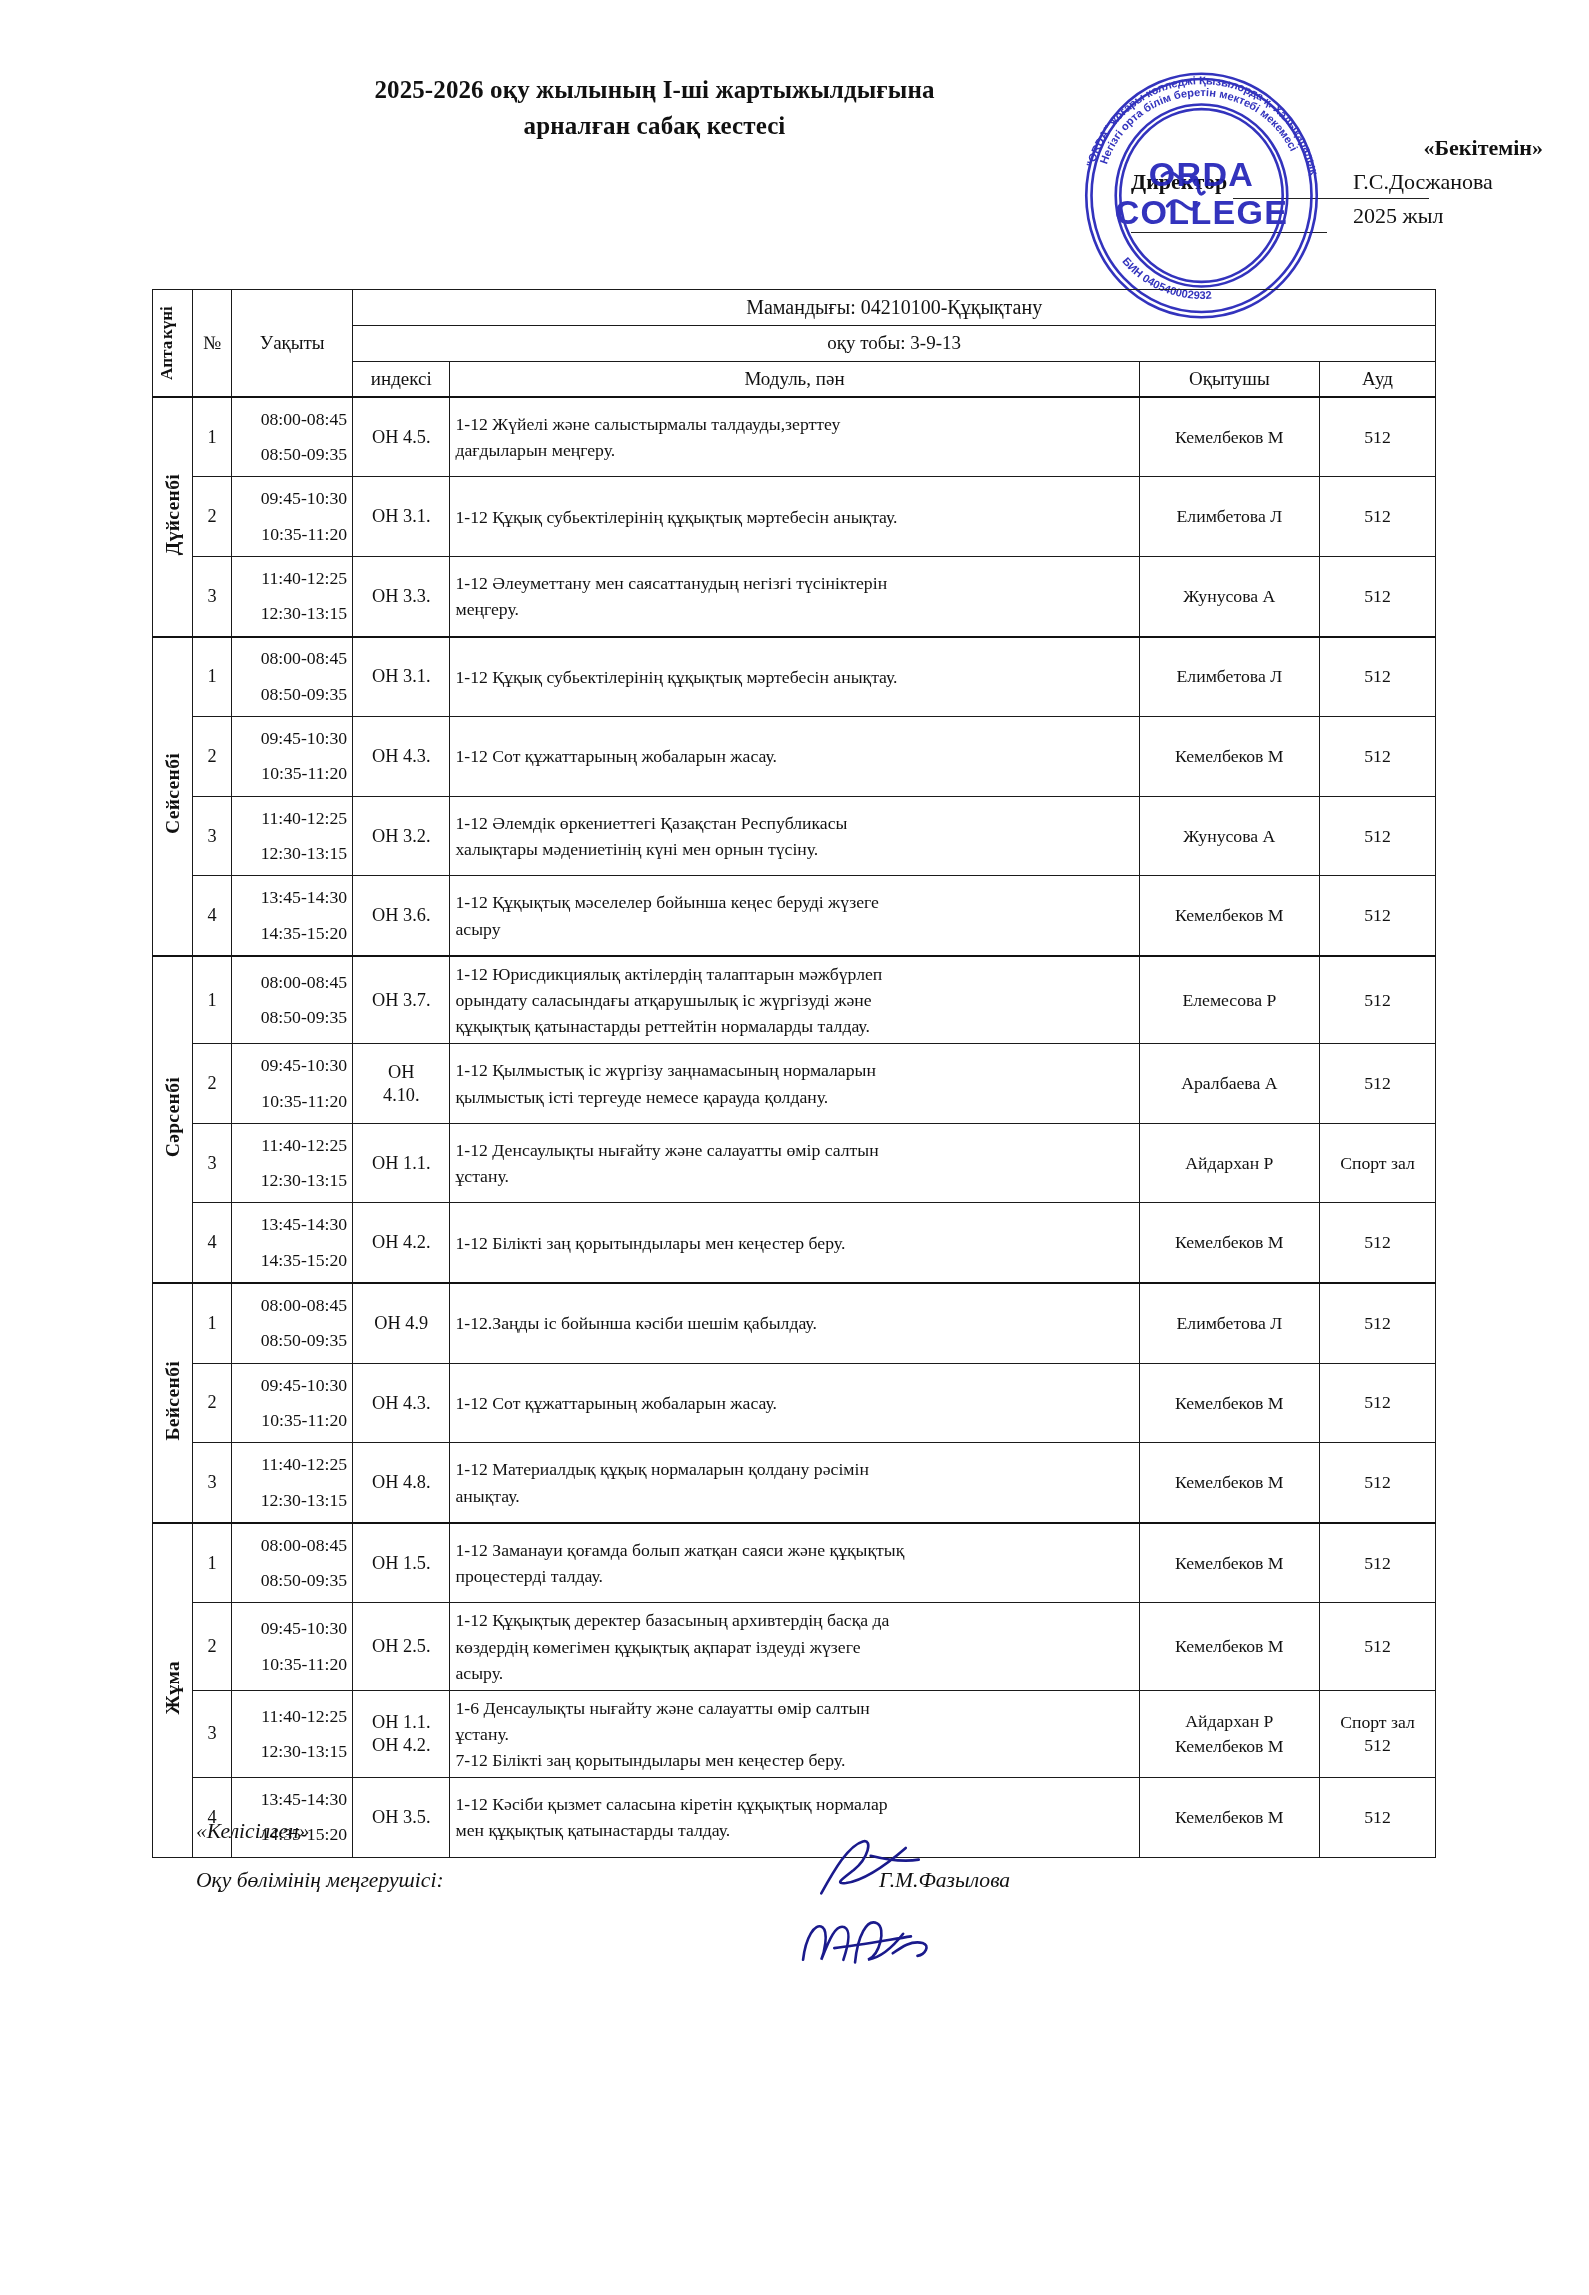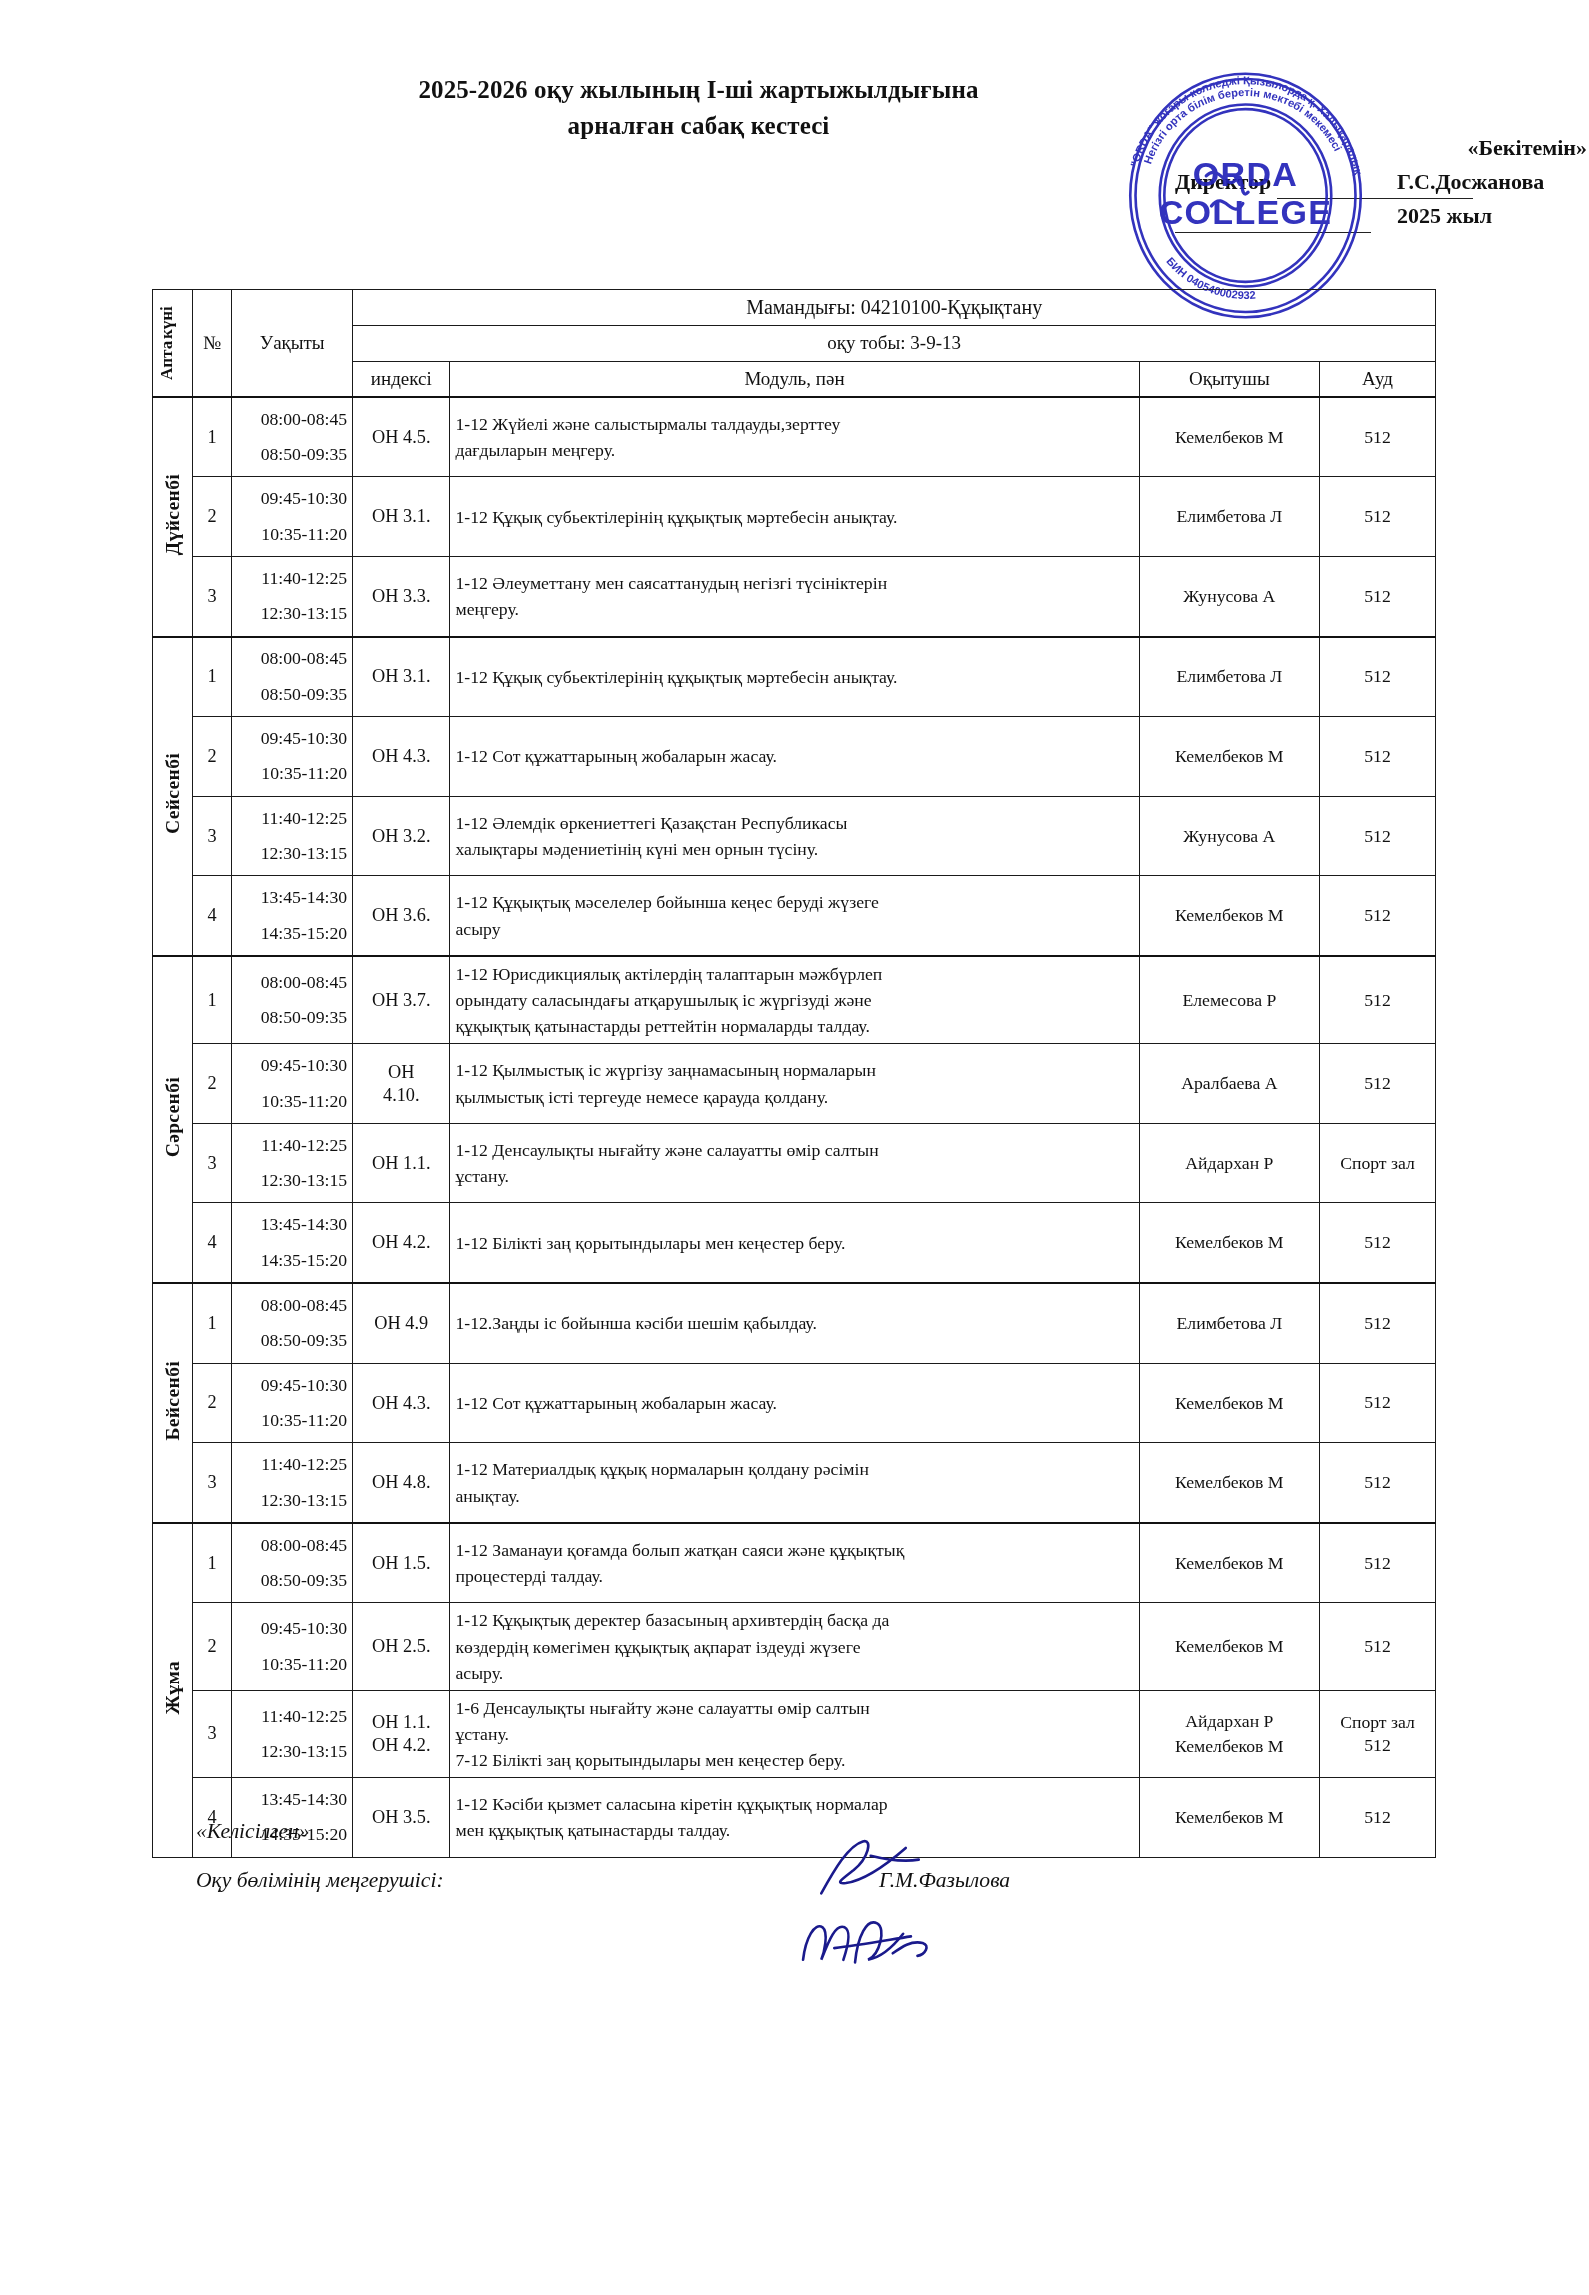--- a/index.html
+++ b/index.html
@@ -18,21 +18,20 @@
     box-sizing:border-box;
     padding:0;
   }
 
   
   .header{
     position:relative;
     padding-top:50px;
     height:235px;
     box-sizing:border-box;
-    margin-left:44px;
   }
   .doc-title{
     position:absolute;
     left:275px; top:72px;
     width:759px;
     text-align:center;
     font-size:25px;
     font-weight:bold;
     line-height:1.45;
     letter-spacing:0.1px;
@@ -49,21 +48,21 @@
   }
   .approve-block .ap-line{display:block;text-align:right;padding-left:85px;}
   .approve-row{
     display:block;
     position:relative;
     padding-left:85px;
   }
   .approve-row .right-name{
     position:absolute;
     left:307px;top:0;
-    font-weight:bold;
+    font-weight:normal;
     white-space:nowrap;
   }
   .approve-row .ul{
     display:inline-block;
     min-width:196px;
     border-bottom:1.3px solid #222;
     height:22px;
     vertical-align:bottom;
   }
 

